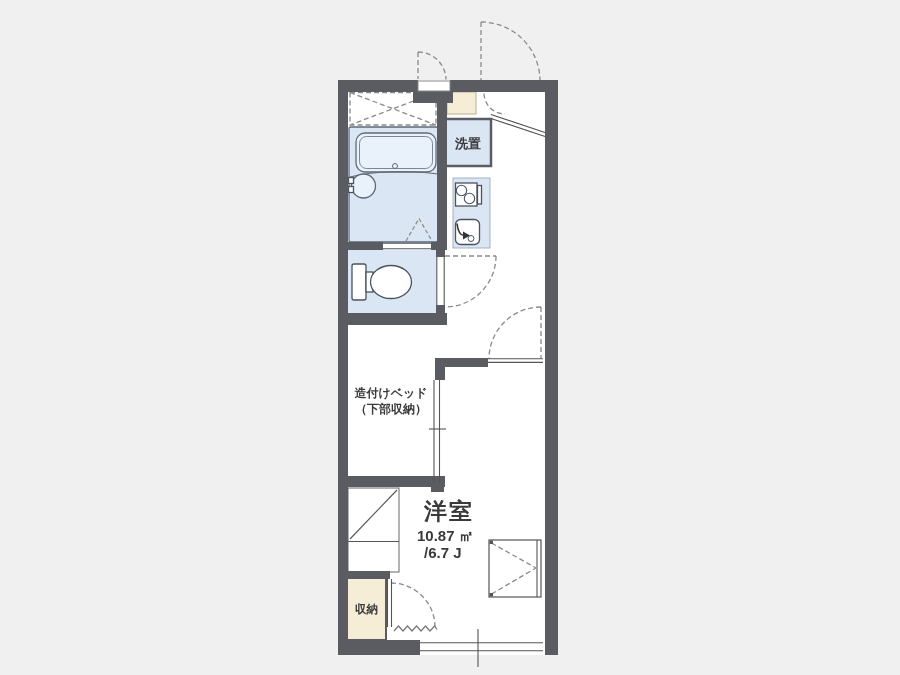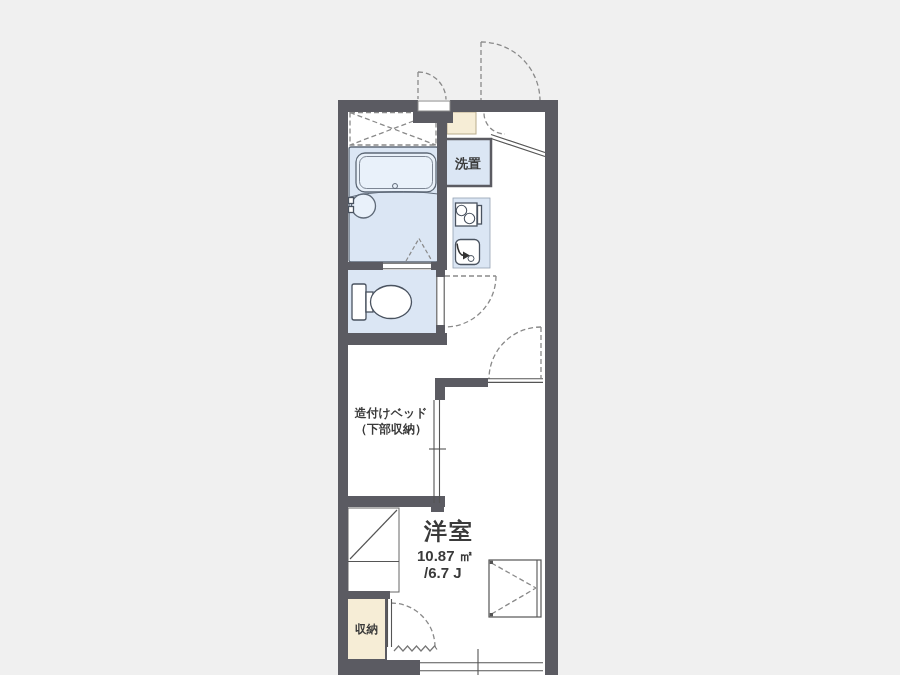--- a/index.html
+++ b/index.html
@@ -1,21 +1,21 @@
 <!DOCTYPE html>
 <html style="--background: #f0f0f0; --floor: #ffffff; --wall: #5b5b62; --fixture_fill: #dbe6f4; --fixture_light: #e9f1fa; --fixture_stroke: #5f6a78; --fixture_dark: #4a5360; --cream: #f6edd6; --cream_border: #b9ac8d; --line: #555555; --dash: #8a8a8a; --zigzag: #777777; --text: #3a3a3a;"><head>
 <meta charset="utf-8">
 <style>
   html,body{margin:0;padding:0;}
   body{
     width:900px;height:675px;overflow:hidden;
     background:var(--background,#f0f0f0);
     font-family:"Liberation Sans",sans-serif;
   }
-  .stage{position:relative;width:900px;height:548px;margin-top:20px;}
+  .stage{position:relative;width:900px;height:548px;}
   svg{position:absolute;left:0;top:0;}
   .floor{fill:var(--floor,#ffffff);}
   .wall{fill:var(--wall,#5b5b62);}
   .fix{fill:var(--fixture_fill,#dbe6f4);stroke:var(--fixture_stroke,#5f6a78);stroke-width:1.3;}
   .fixlight{fill:var(--fixture_light,#e9f1fa);stroke:var(--fixture_stroke,#5f6a78);stroke-width:1.3;}
   .fixw{fill:#ffffff;stroke:var(--fixture_dark,#4a5360);stroke-width:1.3;}
   .cream{fill:var(--cream,#f6edd6);stroke:var(--cream_border,#b9ac8d);stroke-width:1;}
   .thin{stroke:var(--line,#555555);fill:none;stroke-width:1.1;}
   .dash{stroke:var(--dash,#8a8a8a);fill:none;stroke-width:1.3;stroke-dasharray:5 3;}
   .dash2{stroke:var(--dash,#8a8a8a);fill:none;stroke-width:1.2;stroke-dasharray:4 2.5;}

